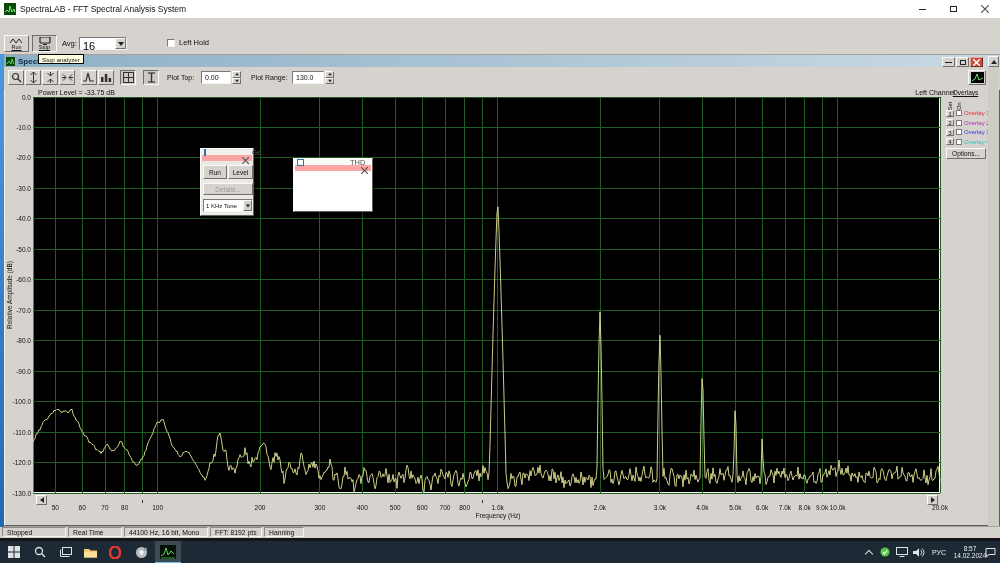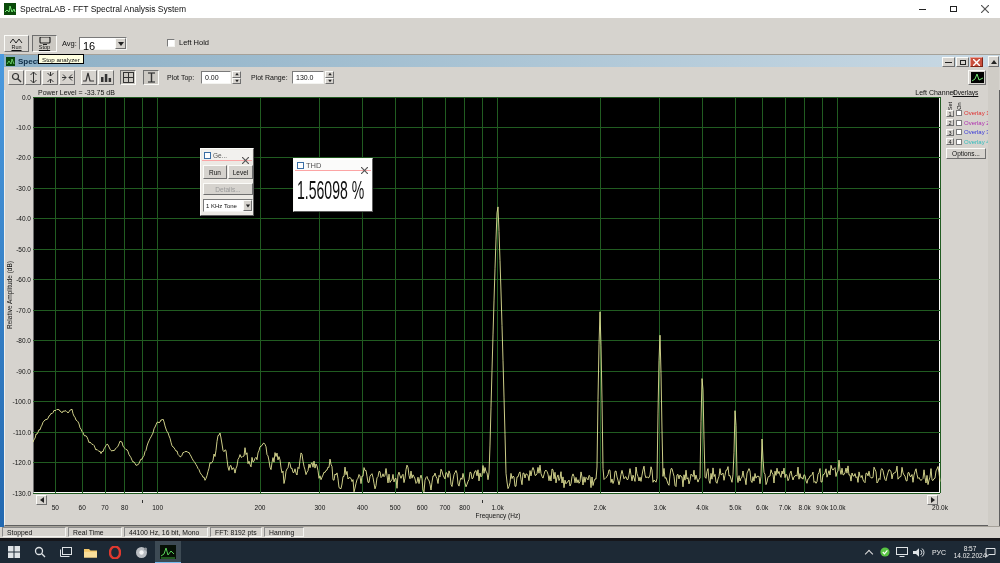--- a/index.html
+++ b/index.html
@@ -79,21 +79,21 @@
   .ov-check { width:6px; height:6px; margin-left:2px; background:#fff; border:1px solid #7a7a7a; }
   .ov-label { font-size:6px; margin-left:2px; white-space:nowrap; }
   #overlay-options { left:946px; top:148px; width:40px; height:11px; font-size:6.5px; color:#111; }
   #right-scrollbar { left:988px; top:56px; width:11px; height:470px; background:#cfccc6; }
   #rs-up { position:absolute; left:0; top:0; width:11px; height:11px; }
 
   
   .float-win { box-shadow:3px 3px 5px rgba(0,0,0,0.55); background:#ece9e4;
                border:1px solid; border-color:#fbfbf8 #5f5f5f #5f5f5f #fbfbf8; z-index:10; }
   .fw-title { position:absolute; left:1px; top:1px; right:1px; height:11px; background:#f2f1ee;
-              display:flex; align-items:center; border-bottom:1px solid #fca5a5; }
+              display:flex; align-items:center; border-bottom:6px solid #fca5a5;gap:44px; }
   .fw-icon { width:7px; height:7px; border:1px solid #3a6ea5; background:#fff; margin:0 2px; }
   .fw-title span { font-size:6.5px; color:#555; }
   .fw-x { position:absolute; right:2px; top:1px; width:9px; height:9px; }
   .x-icon line { stroke:#555; stroke-width:1.2; }
   #gen-dialog { left:200px; top:148px; width:54px; height:68px; }
   #gen-dialog .gbtn { position:absolute; font-size:6.5px; color:#111; }
   #gen-details { color:#9a9a9a !important; }
   #gen-combo { position:absolute; left:2px; top:50px; width:50px; height:13px; }
   #gen-combo .val { position:absolute; left:2px; top:3px; font-size:6px; color:#111; white-space:nowrap; }
   #thd-win { left:293px; top:158px; width:80px; height:54px; background:#fff; }
@@ -451,23 +451,20 @@
     <div class="fw-title">
       <div class="fw-icon"></div>
       <span style="font-size:7.5px">THD</span>
       <div class="fw-x">
         <svg class="x-icon" width="7" height="7" style="margin:1px">
             <line x1="0" y1="0" x2="7" y2="7"></line>
             <line x1="7" y1="0" x2="0" y2="7"></line>
           </svg>
       </div>
     </div>
-    <div id="thd-value-wrap">
-      <span id="thd-value">1.56098 %</span>
-    </div>
   </div>
 
   <div id="tooltip" class="abs">Stop analyzer</div>
 
   <div id="statusbar" class="abs">
       <div class="status-panel" style="left: 2px; width: 64px;">Stopped</div>
       <div class="status-panel" style="left: 68px; width: 54px;">Real Time</div>
       <div class="status-panel" style="left: 124px; width: 84px;">44100 Hz, 16 bit, Mono</div>
       <div class="status-panel" style="left: 210px; width: 52px;">FFT: 8192 pts</div>
       <div class="status-panel" style="left: 264px; width: 40px;">Hanning</div>

